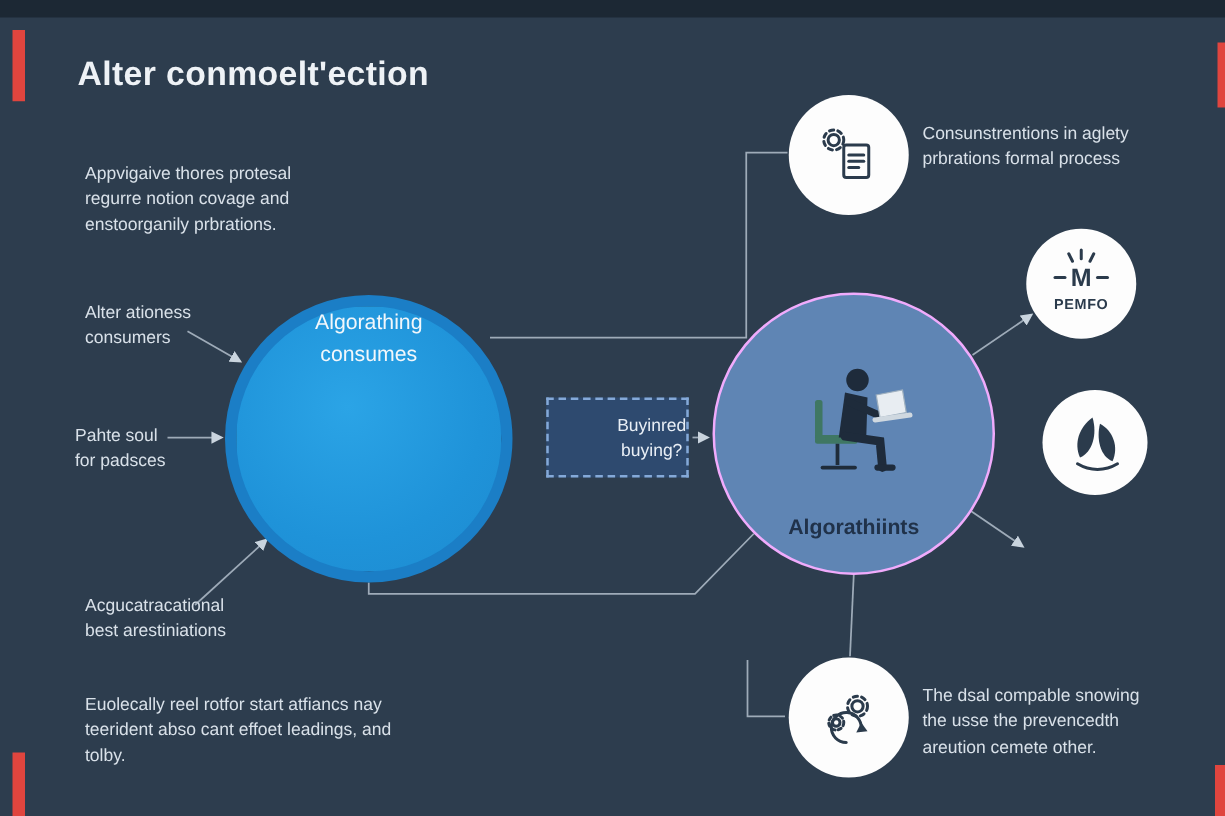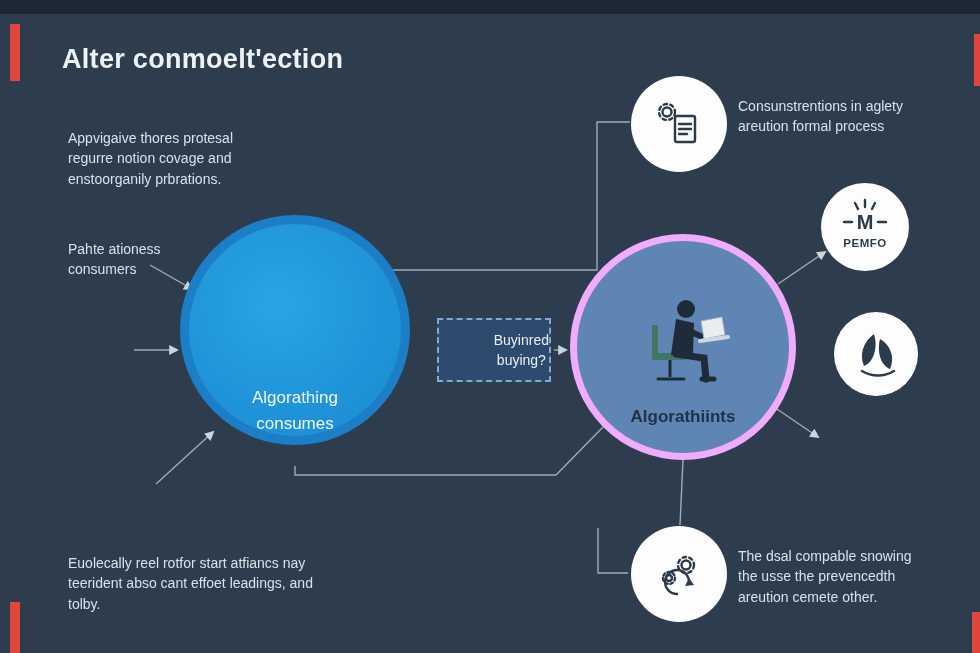--- a/index.html
+++ b/index.html
@@ -13,32 +13,32 @@
   .title {
     position:absolute; left:62px; top:30px;
     font-size:27px; font-weight:bold; color:#eef2f6; letter-spacing:.3px;
   }
   .note {
     position:absolute; color:#d9e1e9; font-size:14px; line-height:1.45;
     white-space:pre-line;
   }
   .circle { position:absolute; border-radius:50%; }
   .main-circle {
-    left:180px; top:201px; width:230px; height:230px;
+    left:180px; top:222px; width:230px; height:230px;
     background:radial-gradient(circle at 42% 38%, #2ba4e6 0%, #1f93d9 60%, #1d8bd0 100%);
     border:9px solid #1b7ec6;
-    display:flex; align-items:flex-end; justify-content:center;
+    display:flex; align-items:flex-start; justify-content:center;
   }
   .main-circle-label {
     color:#f2f7fb; font-size:17px; font-weight:500; text-align:center;
     white-space:pre-line; line-height:1.5;
   }
   .person-circle {
     left:570px; top:220px; width:226px; height:226px;
-    background:#5f85b4; border:7px solid #f0abfc;
+    background:#5f85b4; border:2px solid #f0abfc;
   }
   .person-circle-label {
     position:absolute; left:0; right:0; bottom:26px; text-align:center;
     color:#20324a; font-size:17px; font-weight:600;
   }
   .person-art { position:absolute; left:50%; top:34px; transform:translateX(-50%); }
   .decision {
     position:absolute; left:437px; top:304px; width:114px; height:64px;
     background:#2e4a6f; border:2px dashed #84a9d8;
     display:flex; align-items:center; justify-content:flex-end;
@@ -67,22 +67,26 @@
   <div class="accent" style="left:10px; bottom:5px; width:325px; height:4px;"></div>
   <div class="accent" style="right:0; top:20px; width:6px; height:52px;"></div>
   <div class="accent" style="right:0; bottom:0; width:8px; height:55px;"></div>
   <div class="accent" style="right:0; bottom:0; width:30px; height:5px;"></div>
 
   <div class="title">Alter conmoelt'ection</div>
 
   <div class="note" style="left:68px; top:114px; width:215px;">Appvigaive thores protesal
 regurre notion covage and
 enstoorganily prbrations.</div>
-  <div class="note" style="left:68px; top:225px;">Pahte ationess
+  <div class="note" style="left:68px; top:225px;">Alter ationess
 consumers</div>
+  <div class="note" style="left:60px; top:324px;">Pahte soul
+for padsces</div>
+  <div class="note" style="left:68px; top:460px;">Acgucatracational
+best arestiniations</div>
   <div class="note" style="left:68px; top:539px; width:280px;">Euolecally reel rotfor start atfiancs nay
 teerident abso cant effoet leadings, and
 tolby.</div>
 
   <svg class="connectors" width="980" height="653" viewBox="0 0 980 653">
     <defs>
       <marker id="arrow" viewBox="0 0 10 10" refX="8" refY="5" markerWidth="7" markerHeight="7" orient="auto-start-reverse">
         <path d="M0,0 L10,5 L0,10 z" fill="#c9d4de"></path>
       </marker>
     </defs>
@@ -168,18 +172,18 @@
       <circle cx="33" cy="17" r="8" class="ink" stroke-dasharray="3.4 3.4" stroke-width="4"></circle>
       <circle cx="33" cy="17" r="4.5" class="ink" stroke-width="2"></circle>
       <circle cx="16" cy="30" r="6" class="ink" stroke-dasharray="2.6 2.6" stroke-width="3.2"></circle>
       <circle cx="16" cy="30" r="3" class="ink" stroke-width="2"></circle>
       <path d="M24,46 A12,12 0 1 1 36,35" class="ink" stroke-width="2.5"></path>
       <polygon points="36,30 41,37 32,38" fill="#2b3b4c"></polygon>
     </svg>
   </div>
 
   <div class="note" style="left:738px; top:82px; width:210px;">Consunstrentions in aglety
-areution formal process</div>
+prbrations formal process</div>
   <div class="note" style="left:738px; top:532px; width:210px;">The dsal compable snowing
 the usse the prevencedth
 areution cemete other.</div>
 
 </div>
 
 </body></html>

